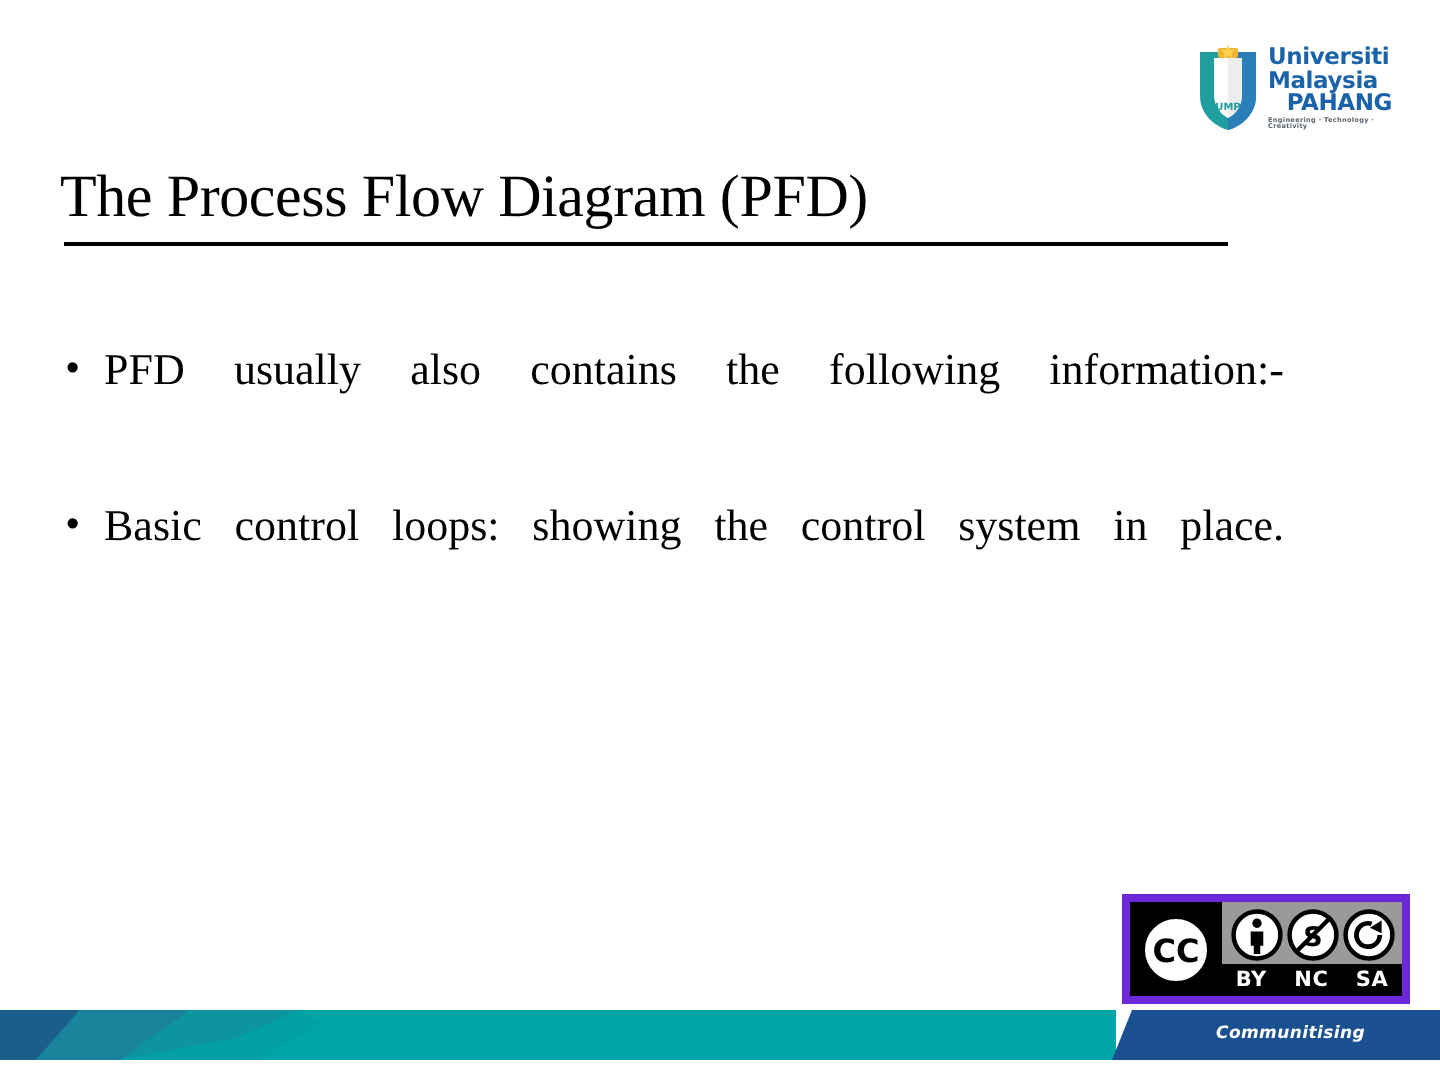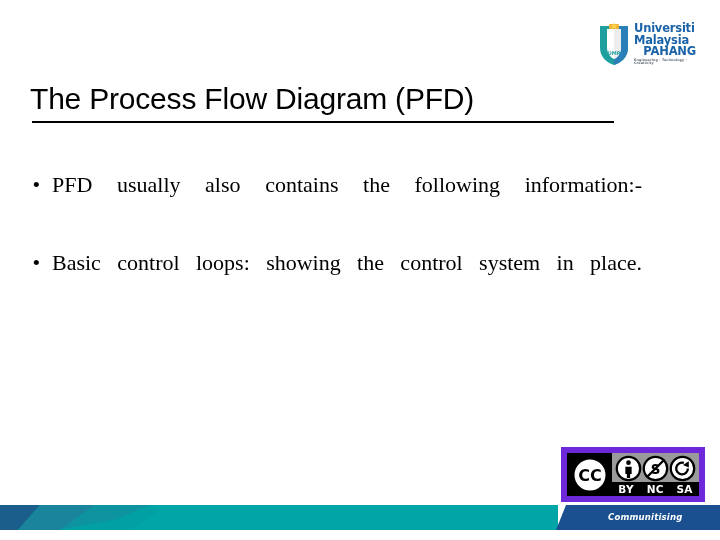--- a/index.html
+++ b/index.html
@@ -59,21 +59,21 @@
     letter-spacing: 0.15px;
     margin-top: 1.5px;
   }
 
   
   .title {
     position: absolute;
     left: 30px;
     top: 82px;
     width: 600px;
-    font-family: Liberation Sans, sans-serif;
+    font-family: Liberation Serif, serif;
     font-size: 30px;
     font-weight: 400;
     color: #000000;
     letter-spacing: -0.2px;
     white-space: nowrap;
   }
   .title-underline {
     position: absolute;
     left: 32px;
     top: 121px;
@@ -120,21 +120,21 @@
   }
 
   
   .cc-badge {
     position: absolute;
     left: 561px;
     top: 447px;
     width: 144px;
     height: 55px;
     background: #9a9a9a;
-    border: 6px solid #6d28d9;
+    border: 4px solid #6d28d9;
     box-sizing: border-box;
     display: flex;
     align-items: stretch;
   }
   .cc-left {
     width: 46px;
     background: #000000;
     display: flex;
     align-items: center;
     justify-content: center;

